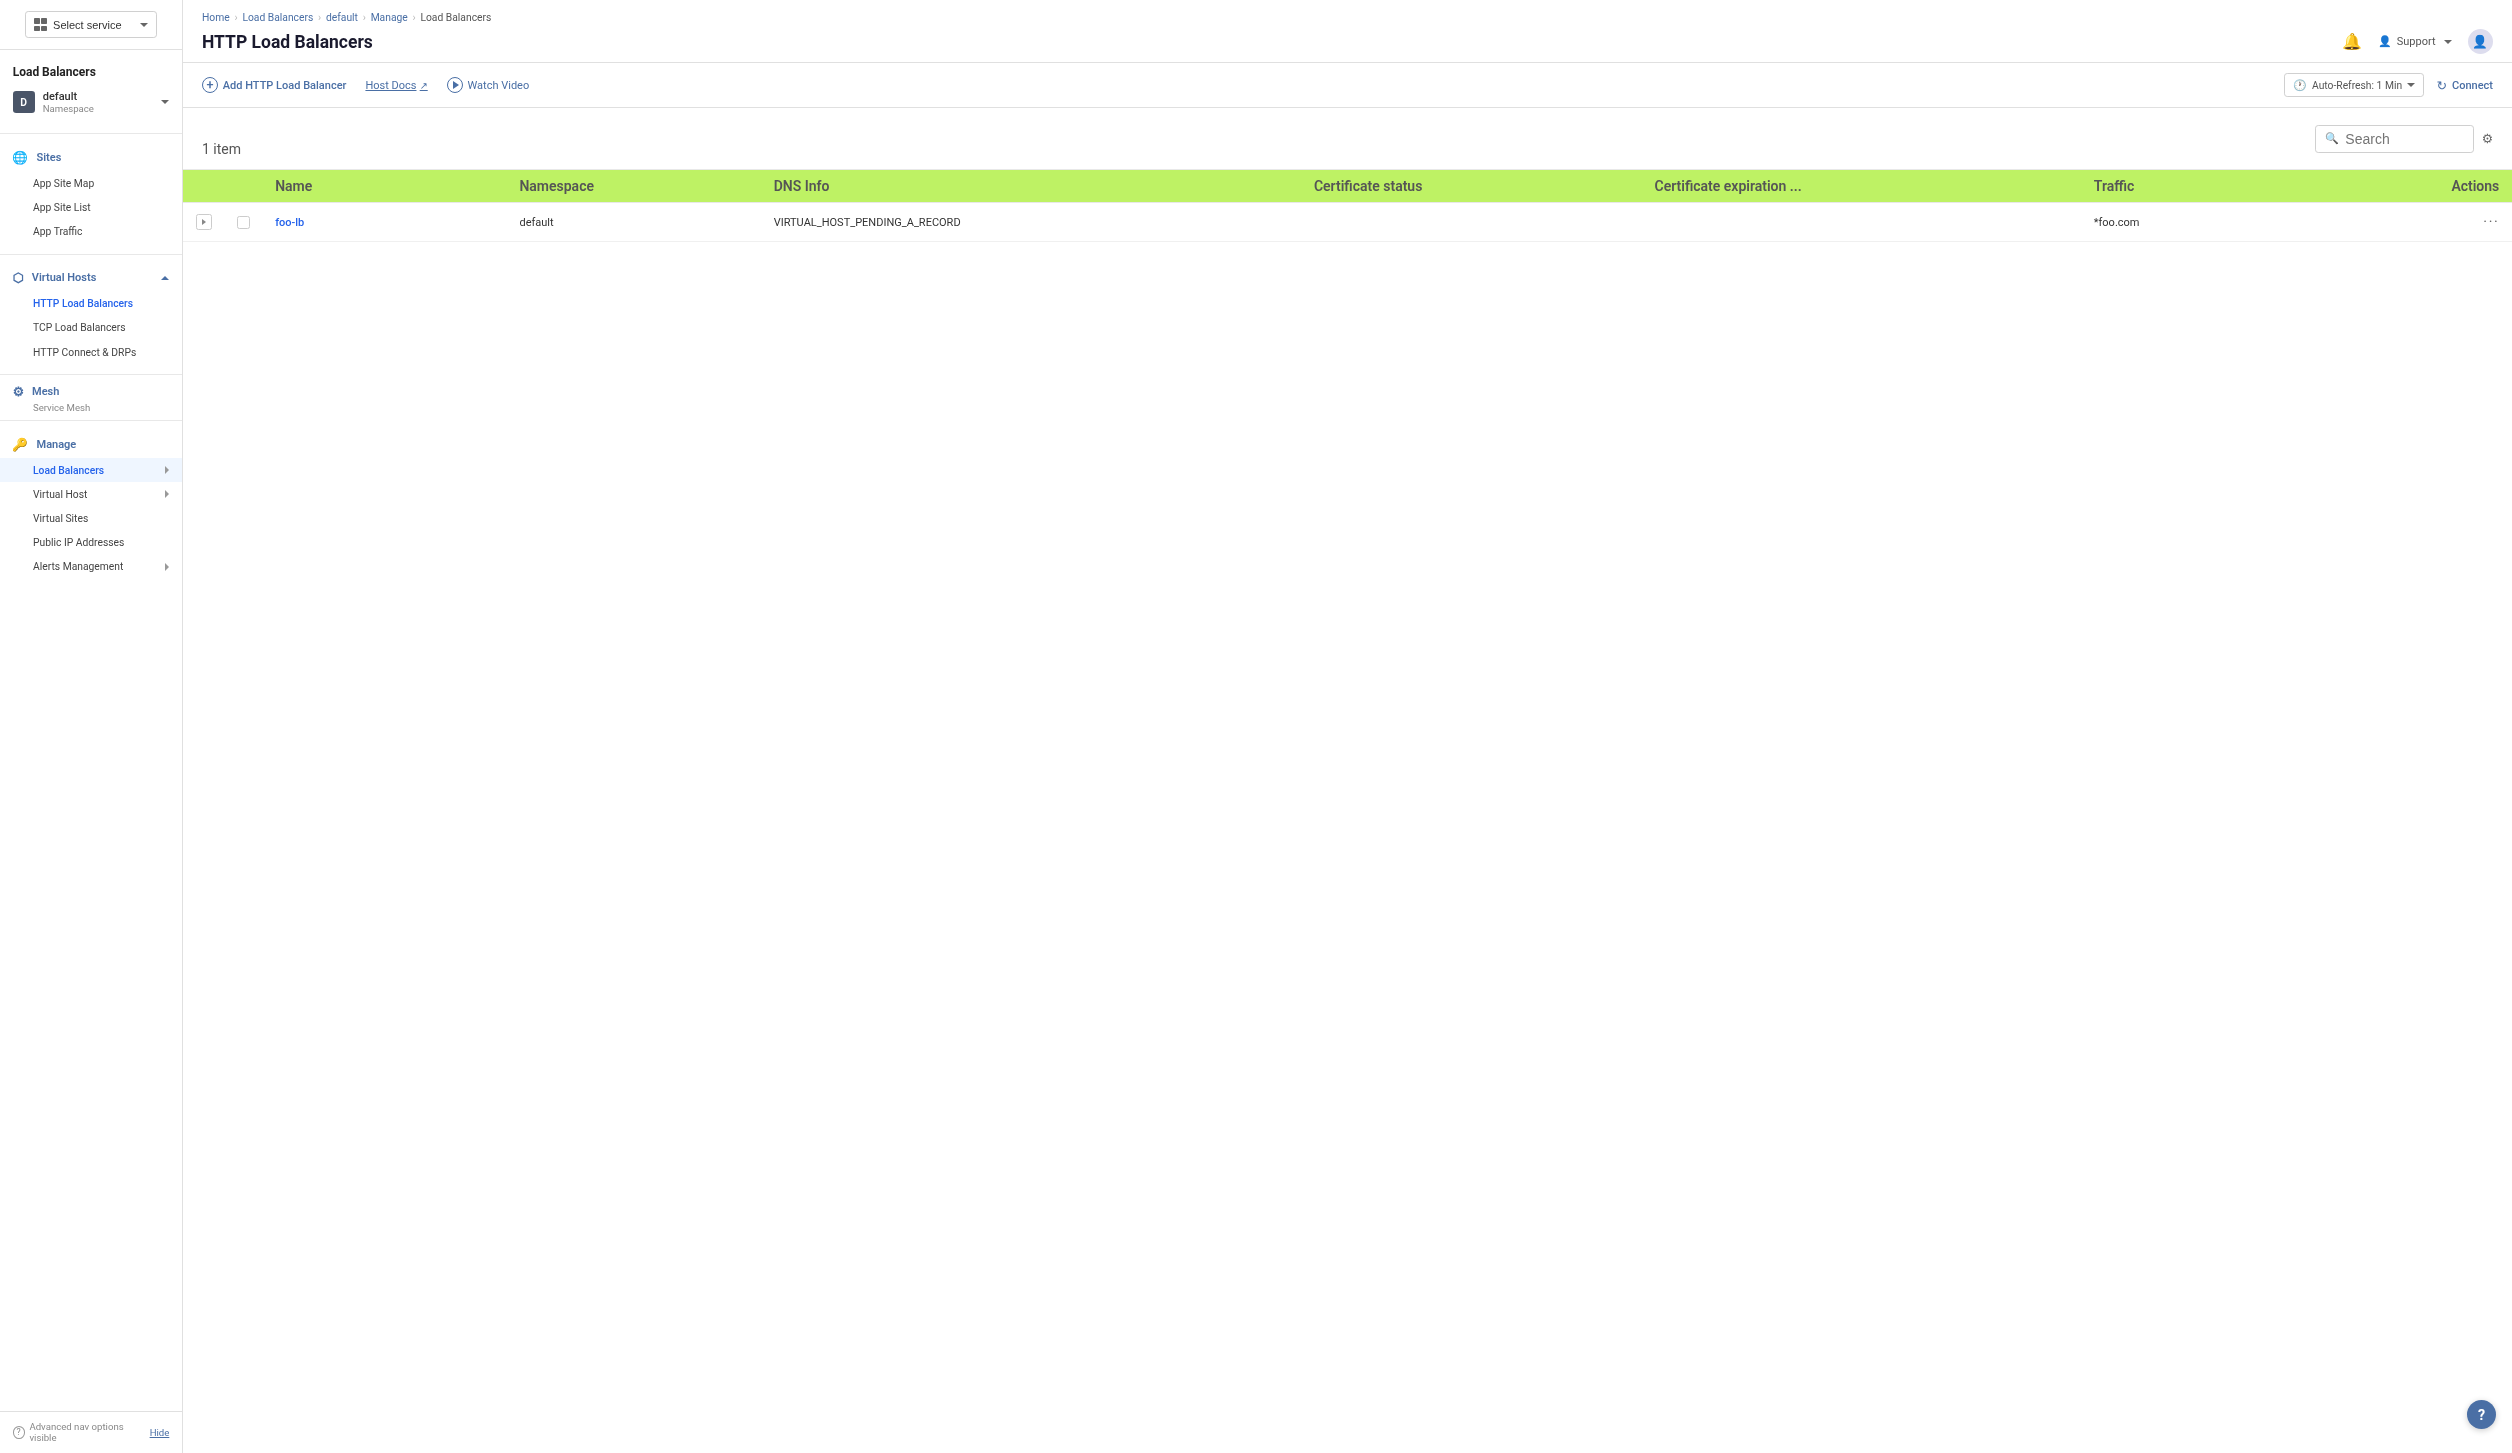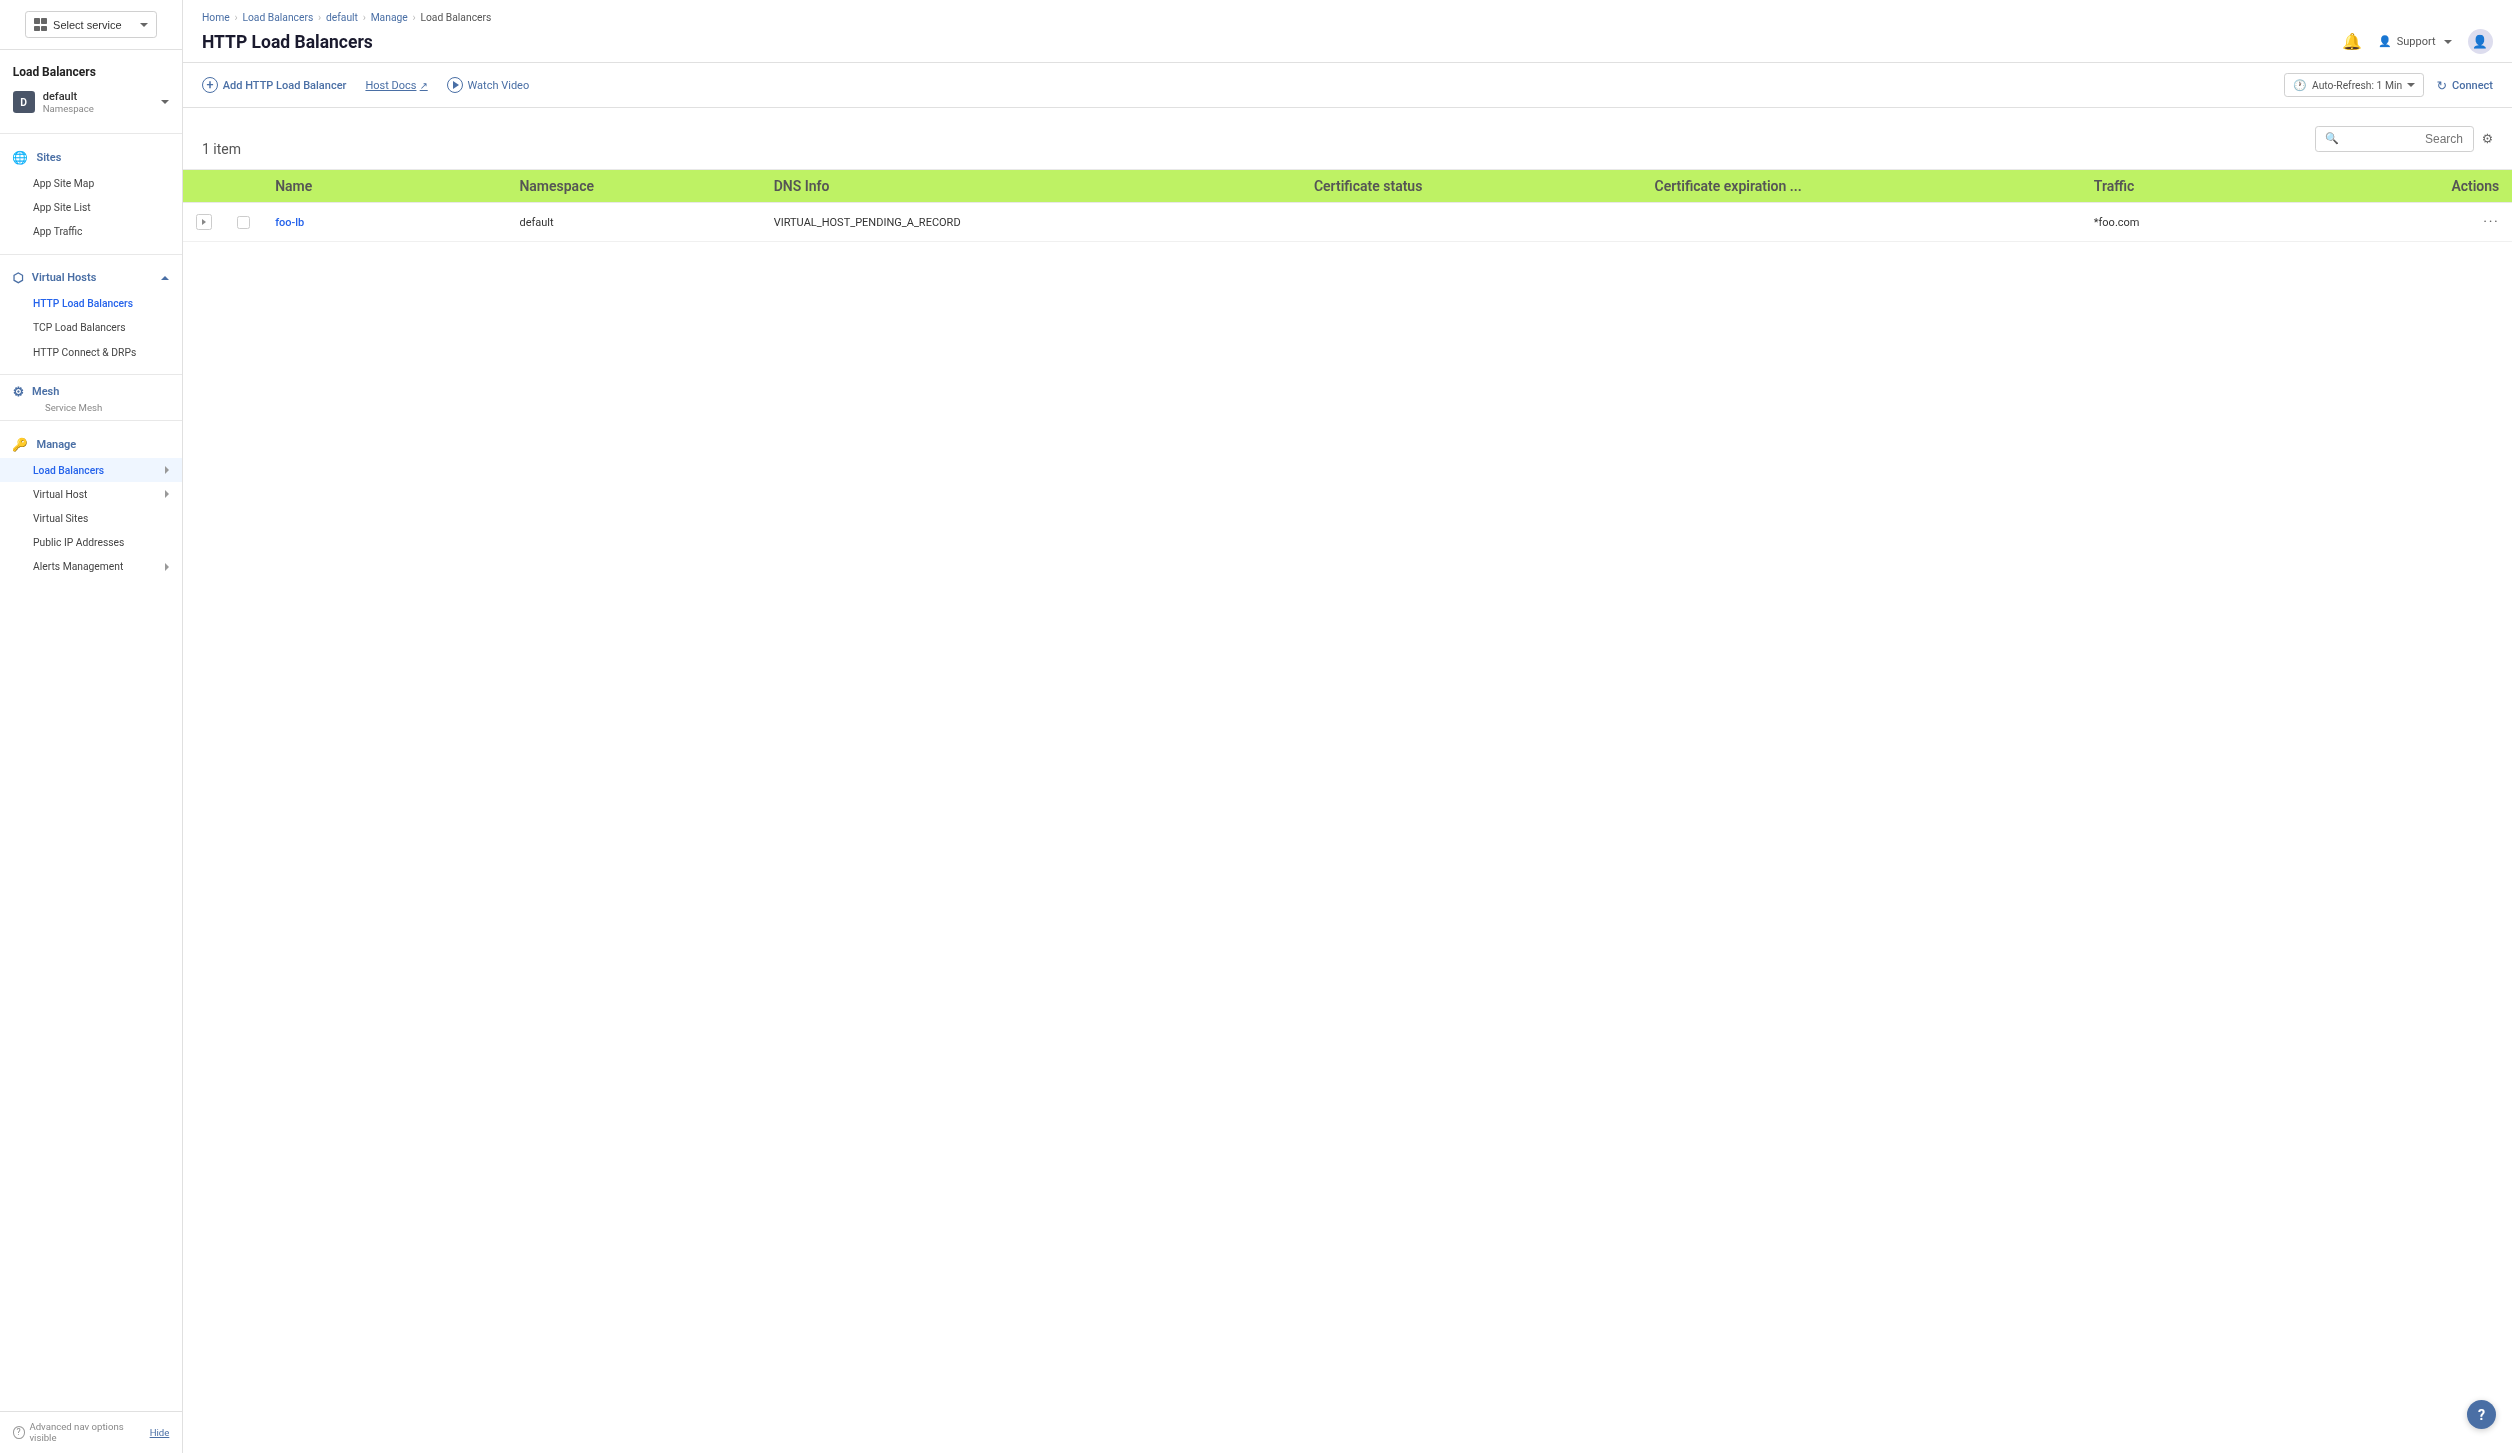--- a/index.html
+++ b/index.html
@@ -165,21 +165,21 @@
 
     .nav-section-title {
       font-size: 11px;
       font-weight: 600;
       color: #4a6fa5;
     }
 
     .nav-section-subtitle {
       font-size: 9.6px;
       color: #888;
-      padding-left: 45px;
+      padding-left: 33px;
       margin-top: -3.2px;
       padding-bottom: 3.2px;
     }
 
     .sidebar-nav-item-with-arrow {
       display: flex;
       align-items: center;
       justify-content: space-between;
       padding: 5.6px 12.7px 5.6px 33px;
       font-size: 10.3px;
@@ -456,25 +456,24 @@
       border: 0.8px solid #d0d0d0;
       border-radius: 3.2px;
       padding: 4.8px 9.6px;
       background: #fff;
       width: 159px;
     }
 
     .search-box input {
       border: none;
       outline: none;
-      font-size: 12px;
+      font-size: 14px;
       color: #333;
       width: 100%;
       background: transparent;
-      text-align: right;
     }
 
     .settings-icon {
       font-size: 12.7px;
       color: #666;
       cursor: pointer;
     }
 
     table {
       width: 100%;

